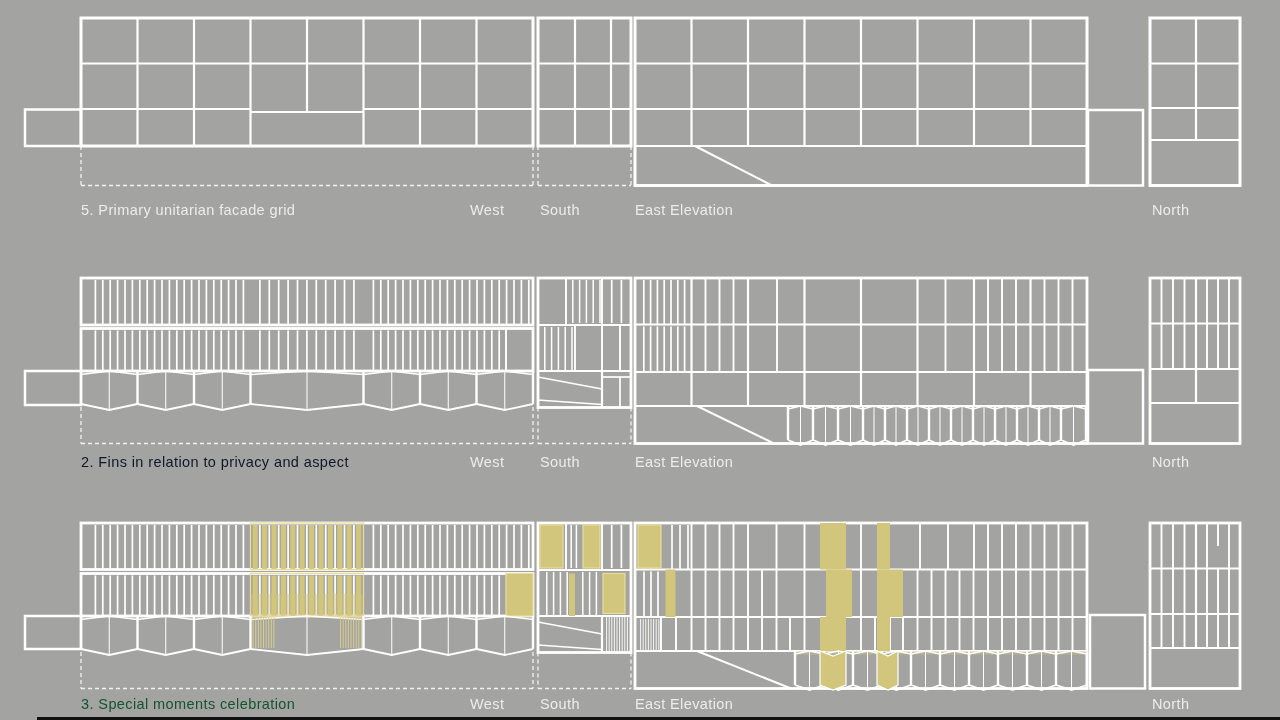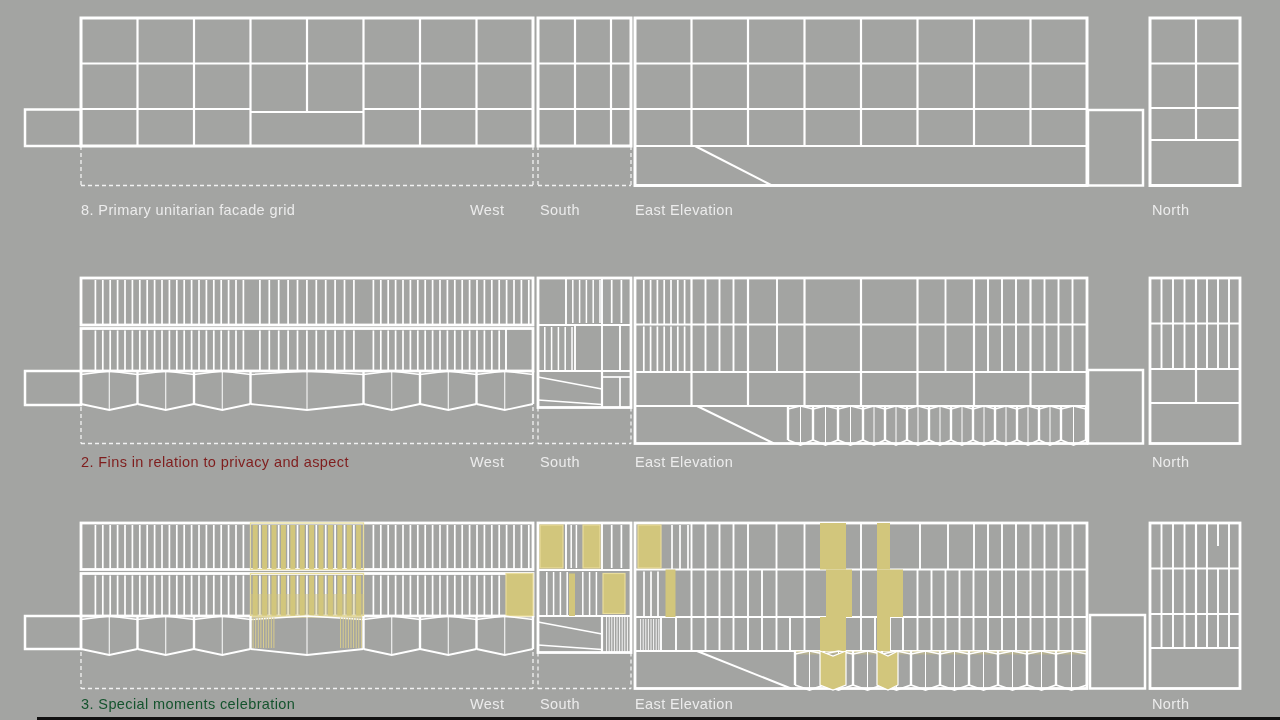--- a/index.html
+++ b/index.html
@@ -728,27 +728,27 @@
       <line x1="1218" y1="568.5" x2="1218" y2="614" stroke="#ffffff" stroke-width="1.9"></line>
       <line x1="1229" y1="568.5" x2="1229" y2="614" stroke="#ffffff" stroke-width="1.9"></line>
       <line x1="1161.5" y1="614" x2="1161.5" y2="648" stroke="#ffffff" stroke-width="1.9"></line>
       <line x1="1173" y1="614" x2="1173" y2="648" stroke="#ffffff" stroke-width="1.9"></line>
       <line x1="1184.5" y1="614" x2="1184.5" y2="648" stroke="#ffffff" stroke-width="1.9"></line>
       <line x1="1207" y1="614" x2="1207" y2="648" stroke="#ffffff" stroke-width="1.9"></line>
       <line x1="1218" y1="614" x2="1218" y2="648" stroke="#ffffff" stroke-width="1.9"></line>
       <line x1="1229" y1="614" x2="1229" y2="648" stroke="#ffffff" stroke-width="1.9"></line>
     </svg>
 
-  <div class="lbl" style="left: 81px; top: 202px; color: rgb(236, 236, 236);">8. Primary unitarian facade grid</div>
+  <div class="lbl" style="left: 81px; top: 202px; color: rgb(236, 236, 236);">5. Primary unitarian facade grid</div>
   <div class="lbl" style="left: 470px; top: 202px; color: rgb(236, 236, 236);">West</div>
   <div class="lbl" style="left: 540px; top: 202px; color: rgb(236, 236, 236);">South</div>
   <div class="lbl" style="left: 635px; top: 202px; color: rgb(236, 236, 236);">East Elevation</div>
   <div class="lbl" style="left: 1152px; top: 202px; color: rgb(236, 236, 236);">North</div>
 
-  <div class="lbl" style="left: 81px; top: 454px; color: #7f1d1d;">2. Fins in relation to privacy and aspect</div>
+  <div class="lbl" style="left: 81px; top: 454px; color: #0f172a;">2. Fins in relation to privacy and aspect</div>
   <div class="lbl" style="left: 470px; top: 454px; color: rgb(236, 236, 236);">West</div>
   <div class="lbl" style="left: 540px; top: 454px; color: rgb(236, 236, 236);">South</div>
   <div class="lbl" style="left: 635px; top: 454px; color: rgb(236, 236, 236);">East Elevation</div>
   <div class="lbl" style="left: 1152px; top: 454px; color: rgb(236, 236, 236);">North</div>
 
   <div class="lbl" style="left: 81px; top: 696px; color: #14532d;">3. Special moments celebration</div>
   <div class="lbl" style="left: 470px; top: 696px; color: rgb(236, 236, 236);">West</div>
   <div class="lbl" style="left: 540px; top: 696px; color: rgb(236, 236, 236);">South</div>
   <div class="lbl" style="left: 635px; top: 696px; color: rgb(236, 236, 236);">East Elevation</div>
   <div class="lbl" style="left: 1152px; top: 696px; color: rgb(236, 236, 236);">North</div>

